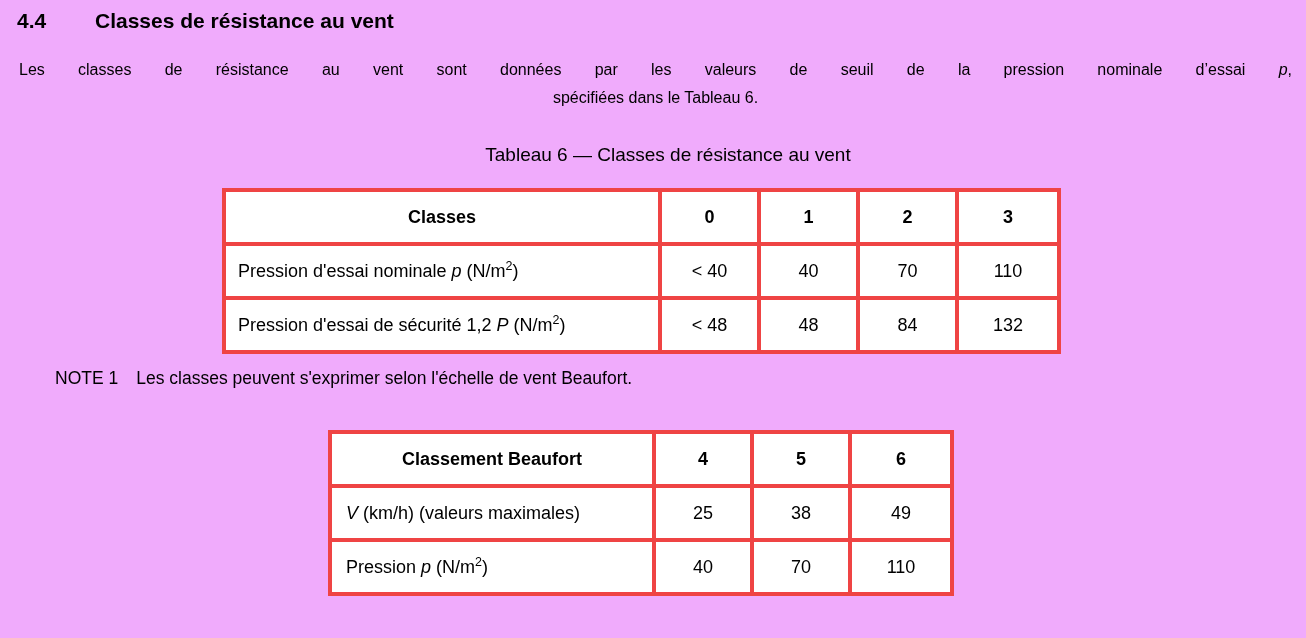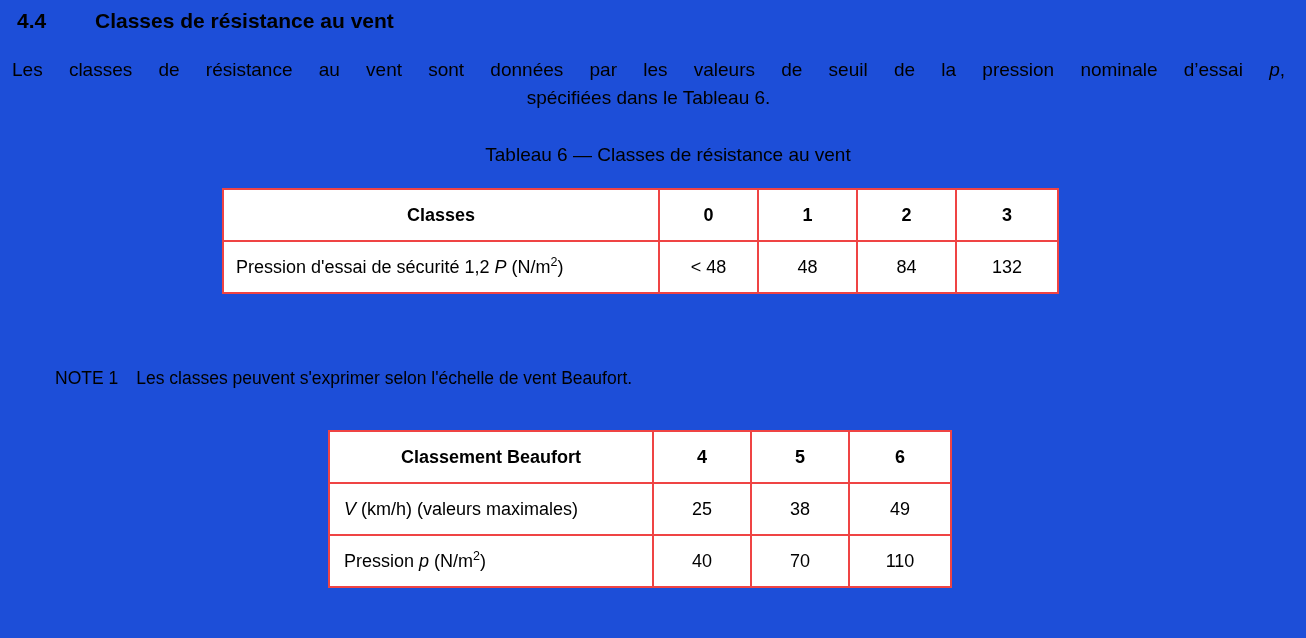--- a/index.html
+++ b/index.html
@@ -1,20 +1,20 @@
 <!DOCTYPE html>
 <html lang="fr"><head>
 <meta charset="utf-8">
 <style>
   html, body { margin: 0; padding: 0; background: #ffffff; }
   .page {
     position: relative;
     width: 1306px;
     height: 638px;
-    background: #1d4ed8;
+    background: #f0abfc;
     color: #000000;
     font-family: "Liberation Sans", "DejaVu Sans", sans-serif;
     overflow: hidden;
   }
   .var { font-style: italic; }
   sup.u2 {
     font-size: 12.5px;
     vertical-align: baseline;
     position: relative;
     top: -7px;
@@ -27,23 +27,23 @@
     font-size: 21px;
     font-weight: bold;
     line-height: 26px;
     white-space: nowrap;
   }
   .h-num { display: inline-block; width: 78px; }
 
   
   .intro {
     position: absolute;
-    left: 12px; top: 56px;
+    left: 19px; top: 56px;
     width: 1273px;
-    font-size: 19px;
+    font-size: 16px;
     line-height: 28px;
   }
   .intro-line1 { text-align: justify; text-align-last: justify; }
   .intro-line2 { text-align: center; }
 
   
   .tcaption {
     position: absolute;
     left: 30px; top: 143px;
     width: 1276px;
@@ -54,21 +54,21 @@
   }
 
   
   table {
     border-collapse: collapse;
     table-layout: fixed;
     font-size: 18px;
     position: absolute;
   }
   td {
-    border: 2px solid #ef4444;
+    border: 4px solid #ef4444;
     height: 50px;
     padding: 0;
     vertical-align: middle;
     background: #ffffff;
   }
   td.lbl  { text-align: left; padding-right: 4px; }
   td.val  { text-align: center; }
   td.hdr  { font-weight: bold; text-align: center; }
 
   .t1 { left: 222px; top: 188px; width: 835px; }
@@ -116,20 +116,27 @@
     </colgroup>
     <tbody>
       <tr>
         <td class="hdr">Classes</td>
         <td class="hdr val">0</td>
         <td class="hdr val">1</td>
         <td class="hdr val">2</td>
         <td class="hdr val">3</td>
       </tr>
       <tr>
+        <td class="lbl"><span>Pression d'essai nominale </span><i class="var">p</i><span> (N/m</span><sup class="u2">2</sup><span>)</span></td>
+        <td class="val">&lt; 40</td>
+        <td class="val">40</td>
+        <td class="val">70</td>
+        <td class="val">110</td>
+      </tr>
+      <tr>
         <td class="lbl"><span>Pression d'essai de sécurité 1,2 </span><i class="var">P</i><span> (N/m</span><sup class="u2">2</sup><span>)</span></td>
         <td class="val">&lt; 48</td>
         <td class="val">48</td>
         <td class="val">84</td>
         <td class="val">132</td>
       </tr>
     </tbody>
   </table>
 
   <div class="note">

